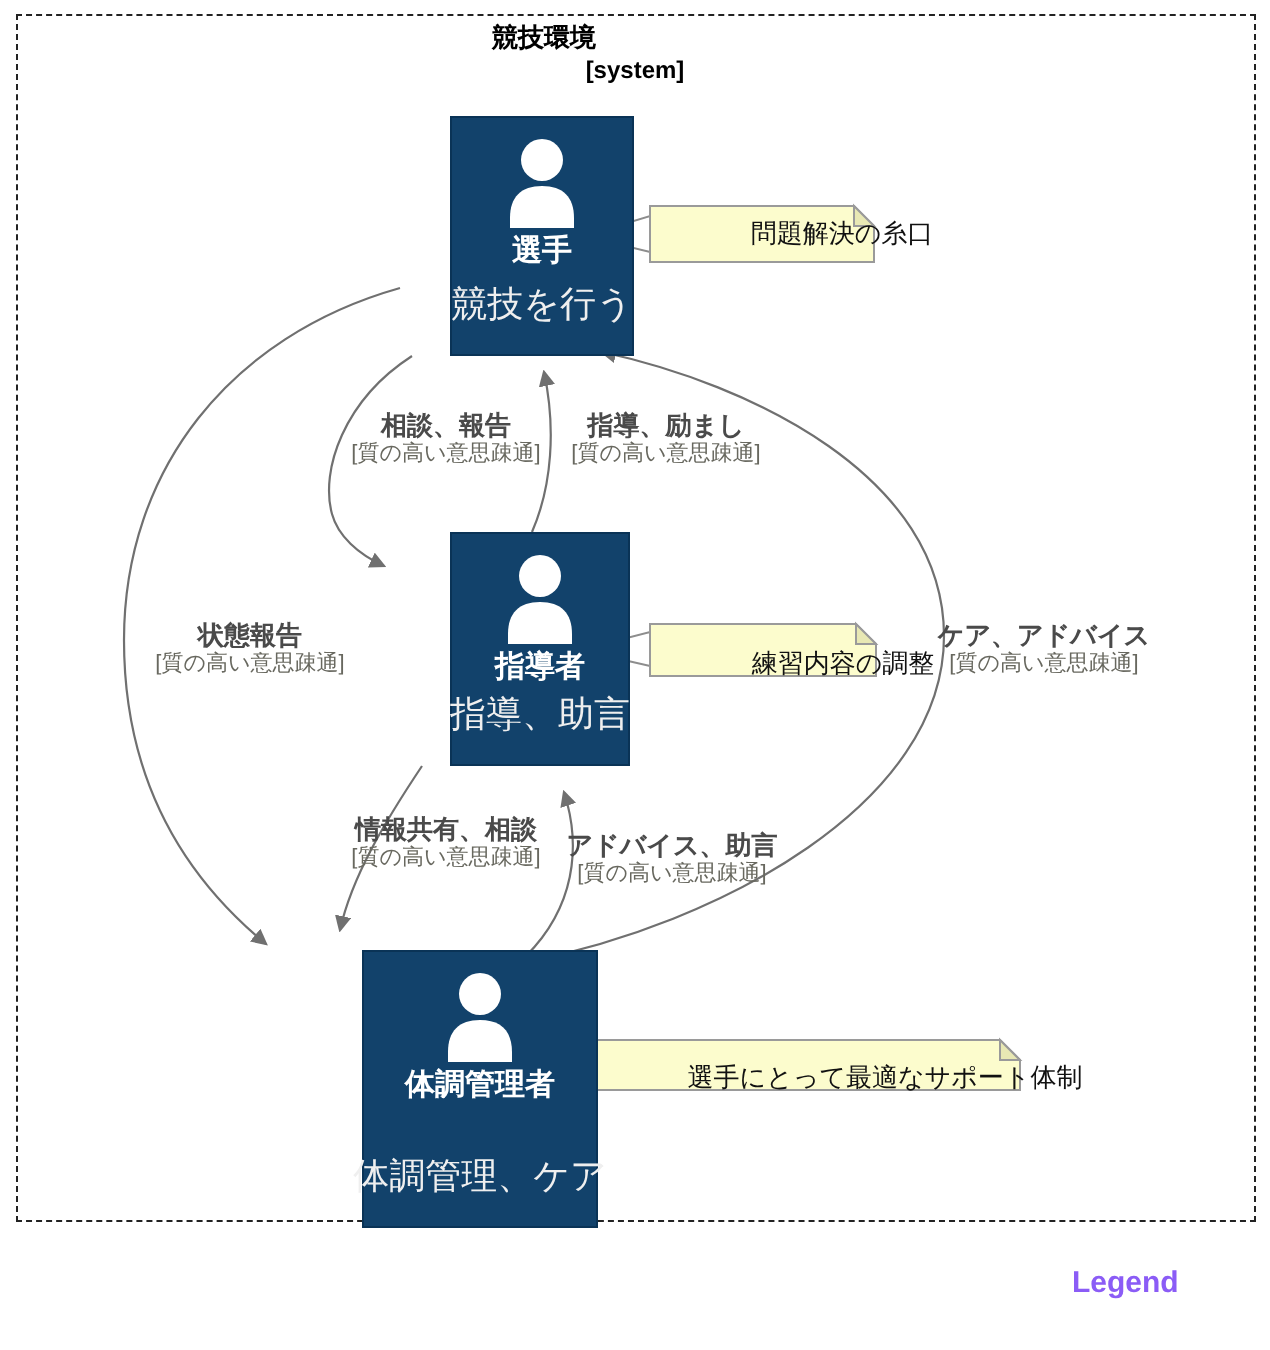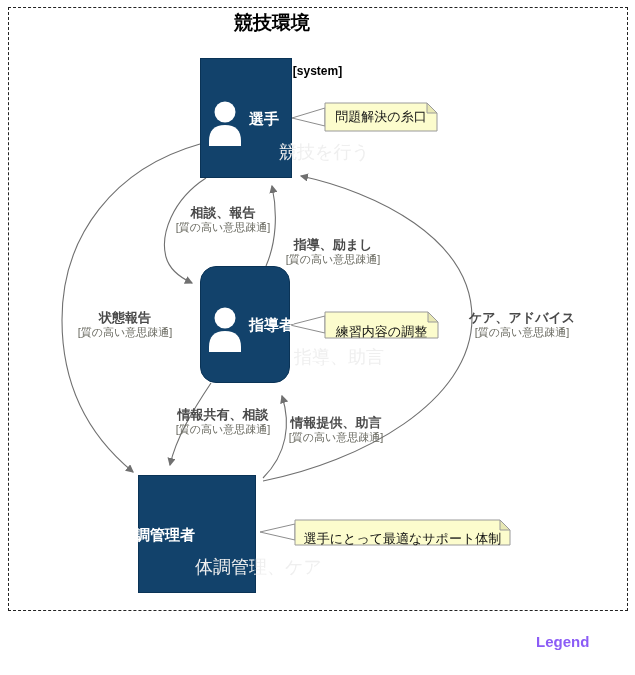--- a/index.html
+++ b/index.html
@@ -4,44 +4,44 @@
 <style>
   html,body{margin:0;padding:0;background:#ffffff;}
   #stage{
     position:relative;width:635px;height:675px;background:#ffffff;overflow:hidden;
     font-family:"Liberation Sans","DejaVu Sans",sans-serif;
     --person-fill:#12426b;--person-border:#0a3356;--note-fill:#fcfccd;--note-border:#9a9a9a;
     --note-fold:#e8e8b4;--edge:#707070;--label-bold:#4a4a4a;--label-italic:#68685f;
   }
   .abs{position:absolute;}
   #boundary{left:8px;top:7px;width:618px;height:602px;border:1px dashed #222;}
-  .sys-title{left:0;top:10px;width:544px;text-align:center;font-size:19px;font-weight:bold;color:#000;}
-  .sys-sub{left:0;top:28px;width:635px;text-align:center;font-size:12px;font-weight:bold;color:#000;margin-top:36px;}
+  .sys-title{left:0;top:10px;width:544px;text-align:center;font-size:13px;font-weight:bold;color:#000;}
+  .sys-sub{left:0;top:28px;width:635px;text-align:center;font-size:12px;font-weight:bold;color:#000;}
   svg.layer{position:absolute;left:0;top:0;z-index:1;}
   .actor{
     z-index:2;background:var(--person-fill);border:1px solid var(--person-border);
-    color:#fff;display:flex;flex-direction:row;align-items:center;box-sizing:border-box;
+    color:#fff;display:flex;flex-direction:column;align-items:center;box-sizing:border-box;margin-left:25px;
   }
   .actor .picon{margin-top:9px;flex:0 0 auto;}
   .actor .aname{font-size:15px;font-weight:bold;margin-top:2px;white-space:nowrap;}
   .actor .adesc{margin-top:auto;margin-bottom:13px;font-size:18px;color:#efefef;white-space:nowrap;}
   #actor-athlete{left:200px;top:58px;width:92px;height:120px;}
-  #actor-coach{left:200px;top:266px;width:90px;height:117px;border-radius:16px;}
-  #actor-manager{left:138px;top:475px;width:118px;height:118px;justify-content:center;}
+  #actor-coach{left:200px;top:266px;width:90px;height:117px;}
+  #actor-manager{left:156px;top:475px;width:118px;height:139px;justify-content:center;}
   .edge-label{z-index:2;text-align:center;transform:translateX(-50%);white-space:nowrap;line-height:14px;}
   .edge-label .l1{font-size:13px;font-weight:bold;color:var(--label-bold);}
   .edge-label .l2{font-size:11px;color:var(--label-italic);}
   #lbl-consult{left:223px;top:206px;}
-  #lbl-guide{left:333px;top:206px;margin-top:32px;}
+  #lbl-guide{left:333px;top:206px;}
   #lbl-status{left:125px;top:311px;}
   #lbl-care{left:522px;top:311px;}
   #lbl-share{left:223px;top:408px;}
   #lbl-provide{left:336px;top:416px;}
   .note-text{z-index:2;display:flex;align-items:center;justify-content:center;
-    font-size:13px;color:#111;white-space:nowrap;}
+    font-size:13px;color:#111;white-space:nowrap;margin-left:40px;}
   #note1-text{left:325px;top:103px;width:112px;height:28px;}
   #note2-text{left:325px;top:312px;width:113px;height:40px;}
   #note3-text{left:295px;top:520px;width:215px;height:38px;}
   #legend-label{left:536px;top:633px;font-size:15px;font-weight:bold;color:#8b5cf6;}
 </style>
 </head>
 <body>
 
 <div id="stage" style="--person-fill: #12426b; --person-border: #0a3356; --note-fill: #fcfccd; --note-border: #9a9a9a; --edge: #707070;">
 
@@ -121,21 +121,21 @@
   </div>
   <div id="lbl-care" class="abs edge-label">
     <div class="l1">ケア、アドバイス</div>
     <div class="l2">[質の高い意思疎通]</div>
   </div>
   <div id="lbl-share" class="abs edge-label">
     <div class="l1">情報共有、相談</div>
     <div class="l2">[質の高い意思疎通]</div>
   </div>
   <div id="lbl-provide" class="abs edge-label">
-    <div class="l1">情報提供、助言</div>
+    <div class="l1">アドバイス、助言</div>
     <div class="l2">[質の高い意思疎通]</div>
   </div>
 
   <div id="note1-text" class="abs note-text">問題解決の糸口</div>
   <div id="note2-text" class="abs note-text">練習内容の調整</div>
   <div id="note3-text" class="abs note-text">選手にとって最適なサポート体制</div>
 
   <div id="legend-label" class="abs">Legend</div>
 </div>
 

